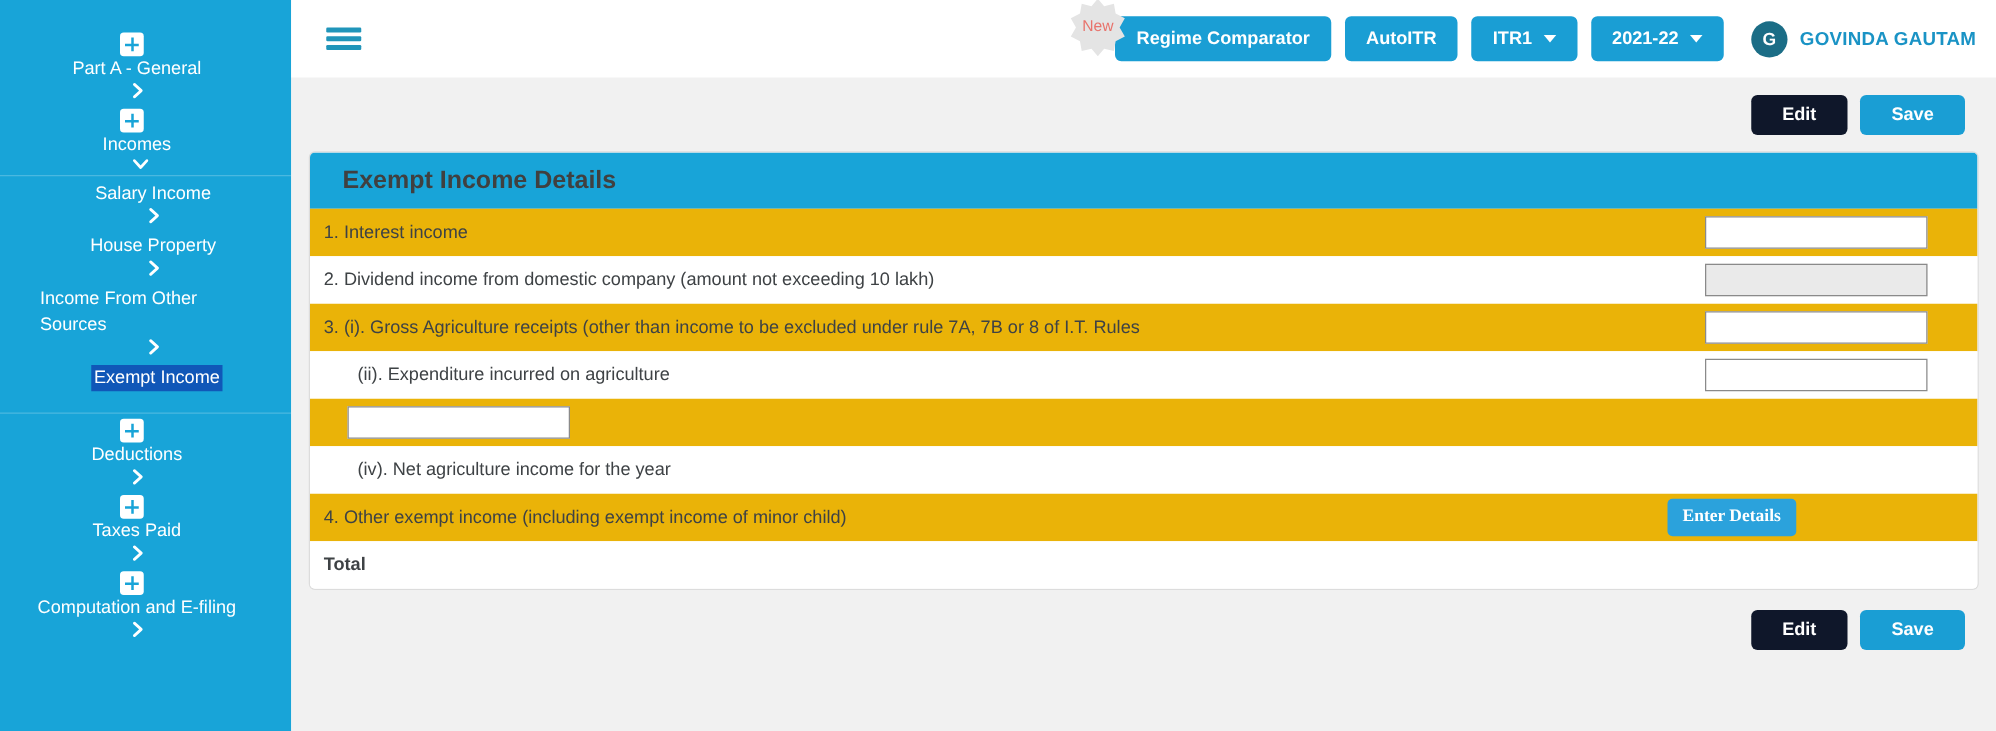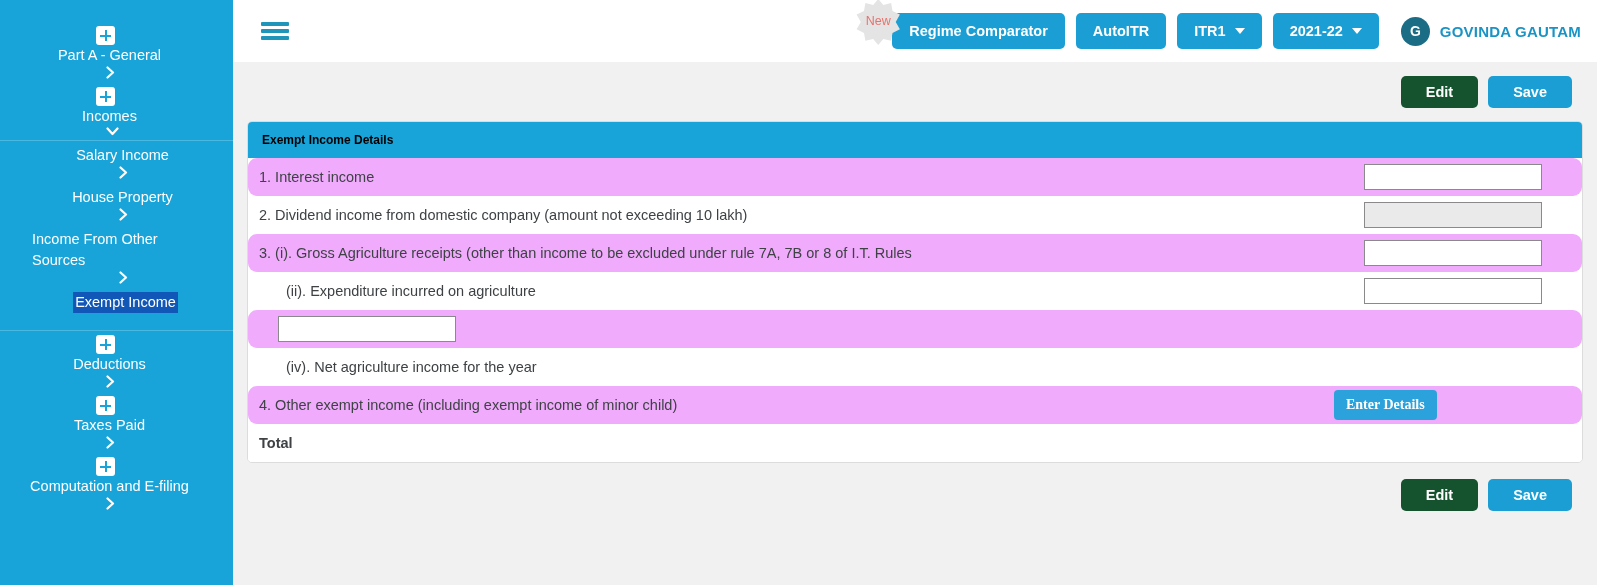--- a/index.html
+++ b/index.html
@@ -236,21 +236,21 @@
     overflow: hidden;
   }
   .btn-row {
     display: flex;
     justify-content: flex-end;
     gap: 10px;
     padding-right: 11px;
   }
   .btn-row.bottom { margin-top: 16px; }
   .btn-edit {
-    background: #14532d;
+    background: #0f172a;
     color: #ffffff;
     border: none;
     border-radius: 5px;
     font-size: 14.5px;
     font-weight: bold;
     font-family: "Liberation Sans", sans-serif;
     padding: 8px 25px;
     cursor: pointer;
   }
   .btn-save {
@@ -267,33 +267,33 @@
 
   .card {
     margin-top: 13px;
     background: #ffffff;
     border: 1px solid #dcdcdc;
     border-radius: 5px;
     overflow: hidden;
   }
   .card-header {
     background: #18a4d8;
-    color: #000000;
-    font-size: 12px;
-    font-weight: bold;
-    padding: 11px 14px;
+    color: #404040;
+    font-size: 20px;
+    font-weight: bold;
+    padding: 11px 26px;
   }
   .table { width: 100%; }
   .trow {
     display: flex;
     align-items: center;
     min-height: 38px;
     background: #ffffff;
   }
-  .trow.alt { background: #f0abfc; border-radius: 9px; }
+  .trow.alt { background: #eab308; }
   .tlabel {
     flex: 1;
     font-size: 14.5px;
     color: #3e4245;
     padding: 9px 10px 9px 11px;
     line-height: 1.3;
   }
   .tlabel.indent { padding-left: 38px; }
   .tlabel.bold { font-weight: bold; }
   .tfield {

